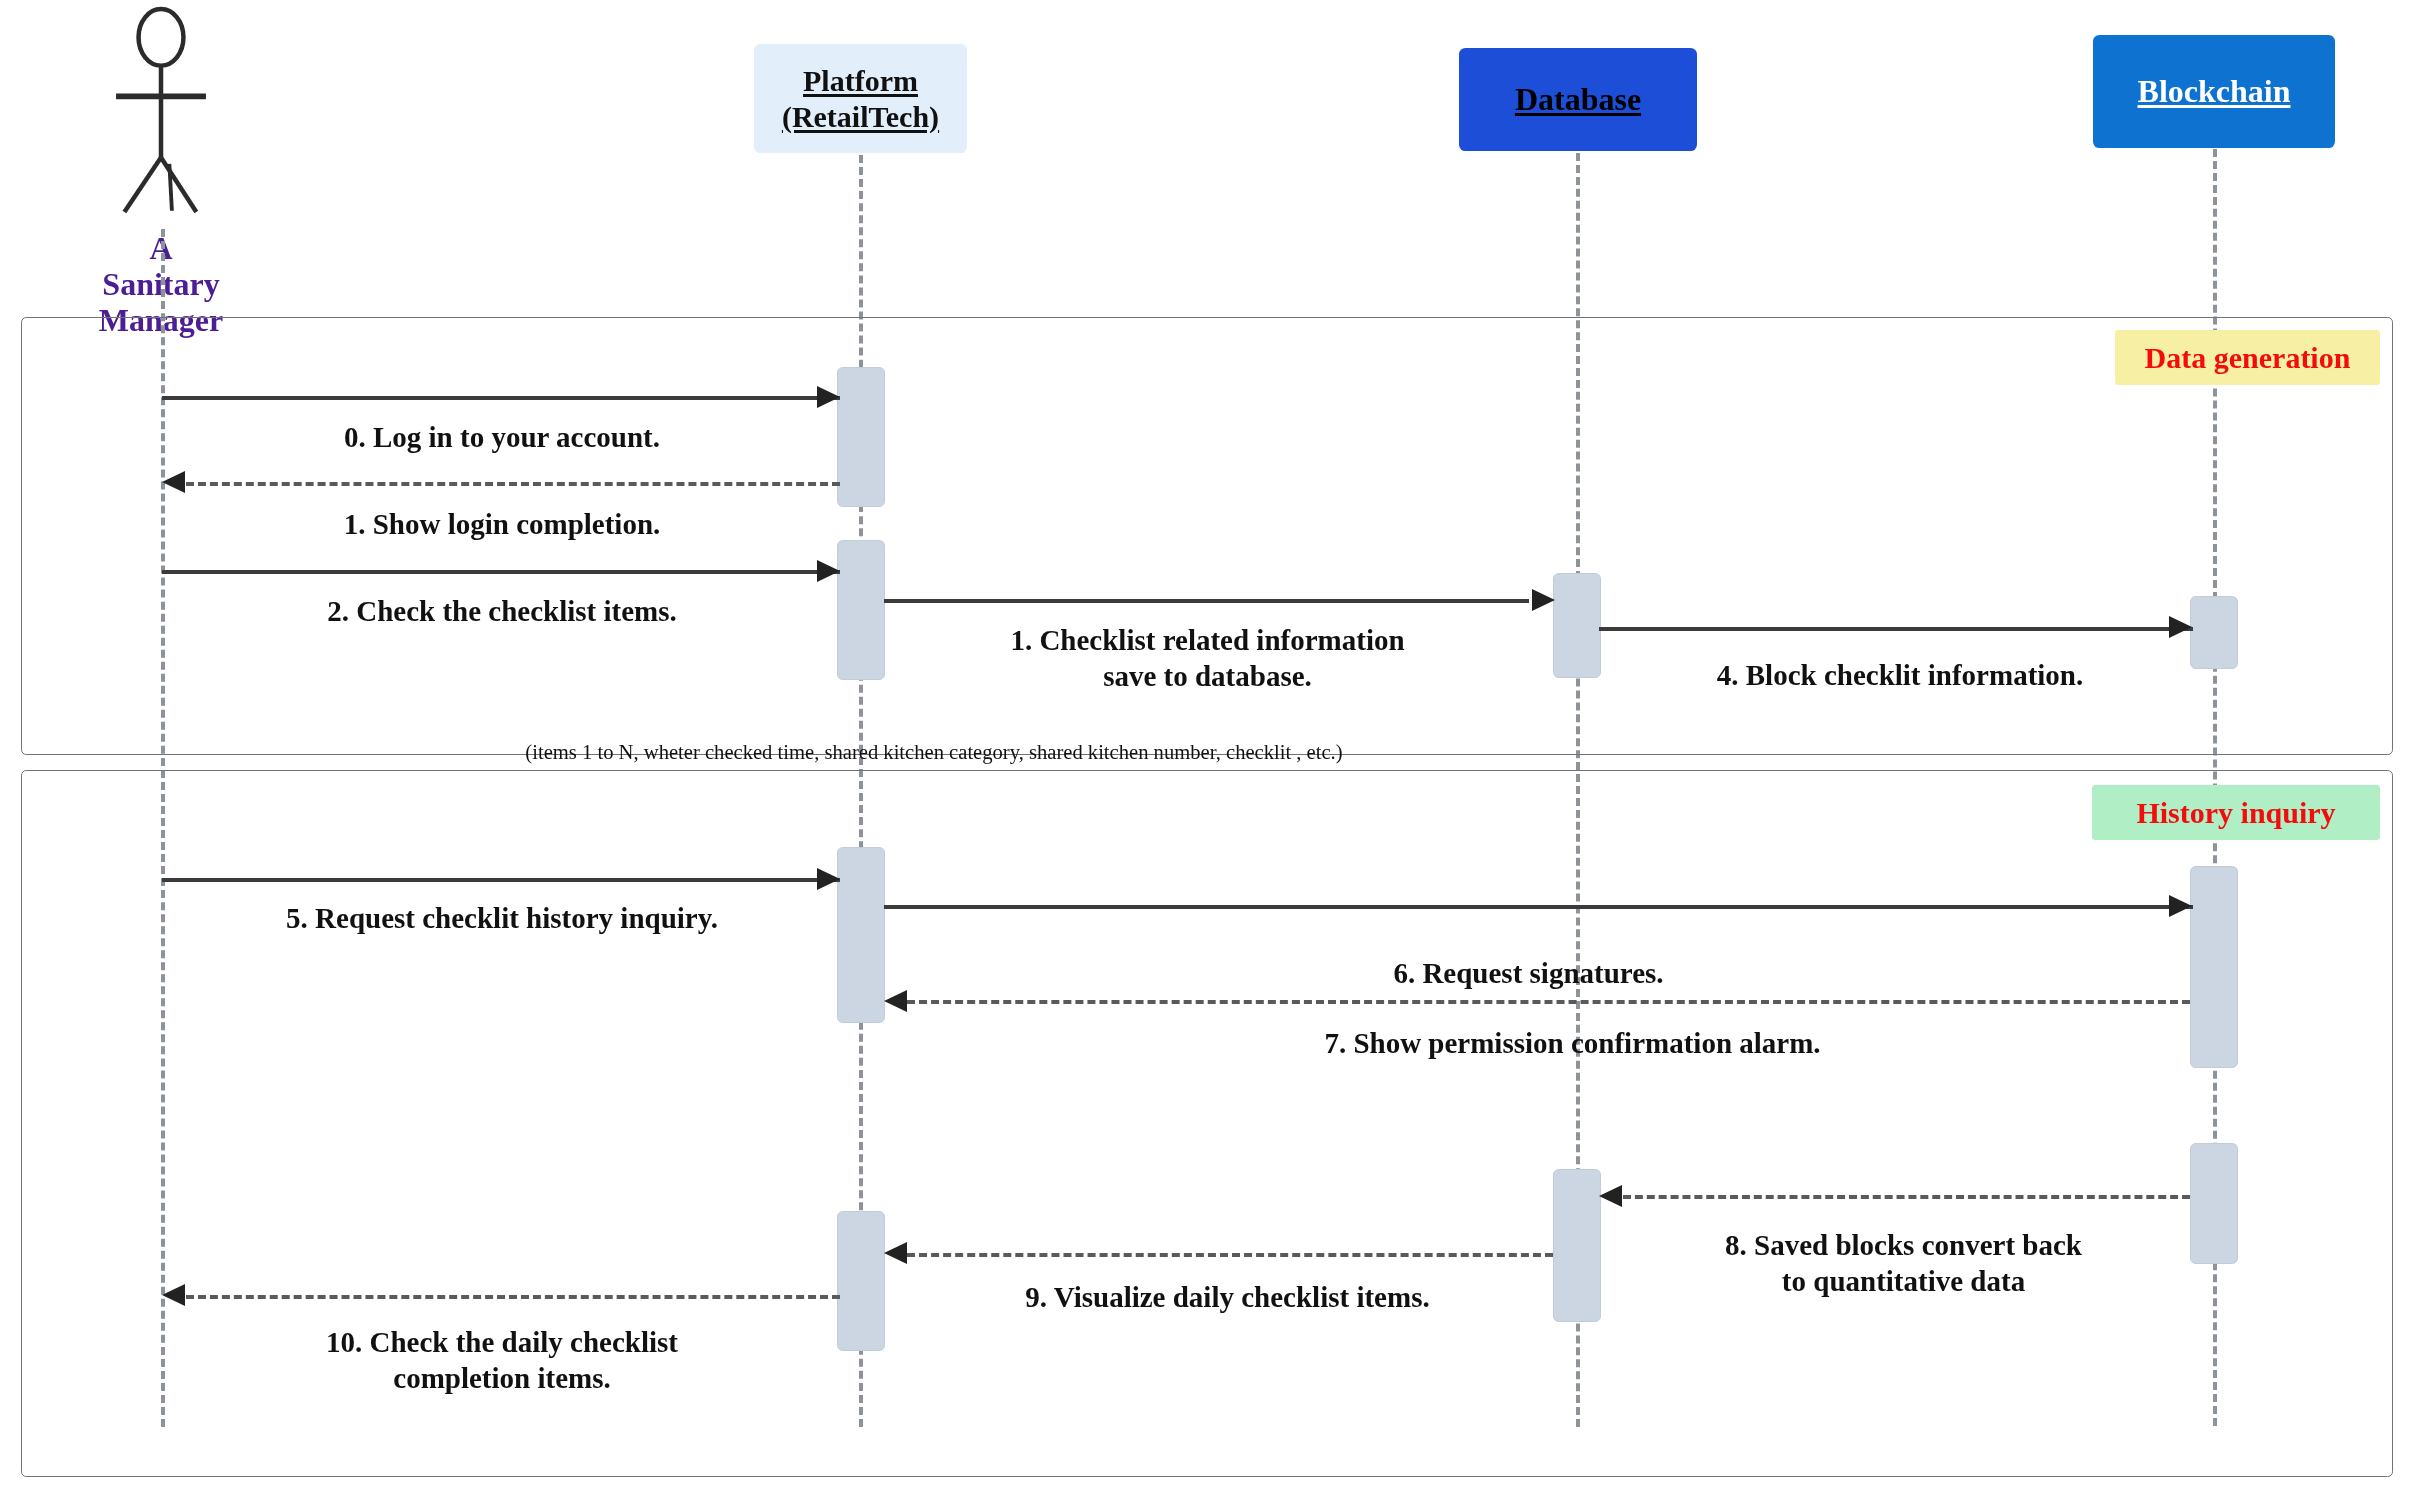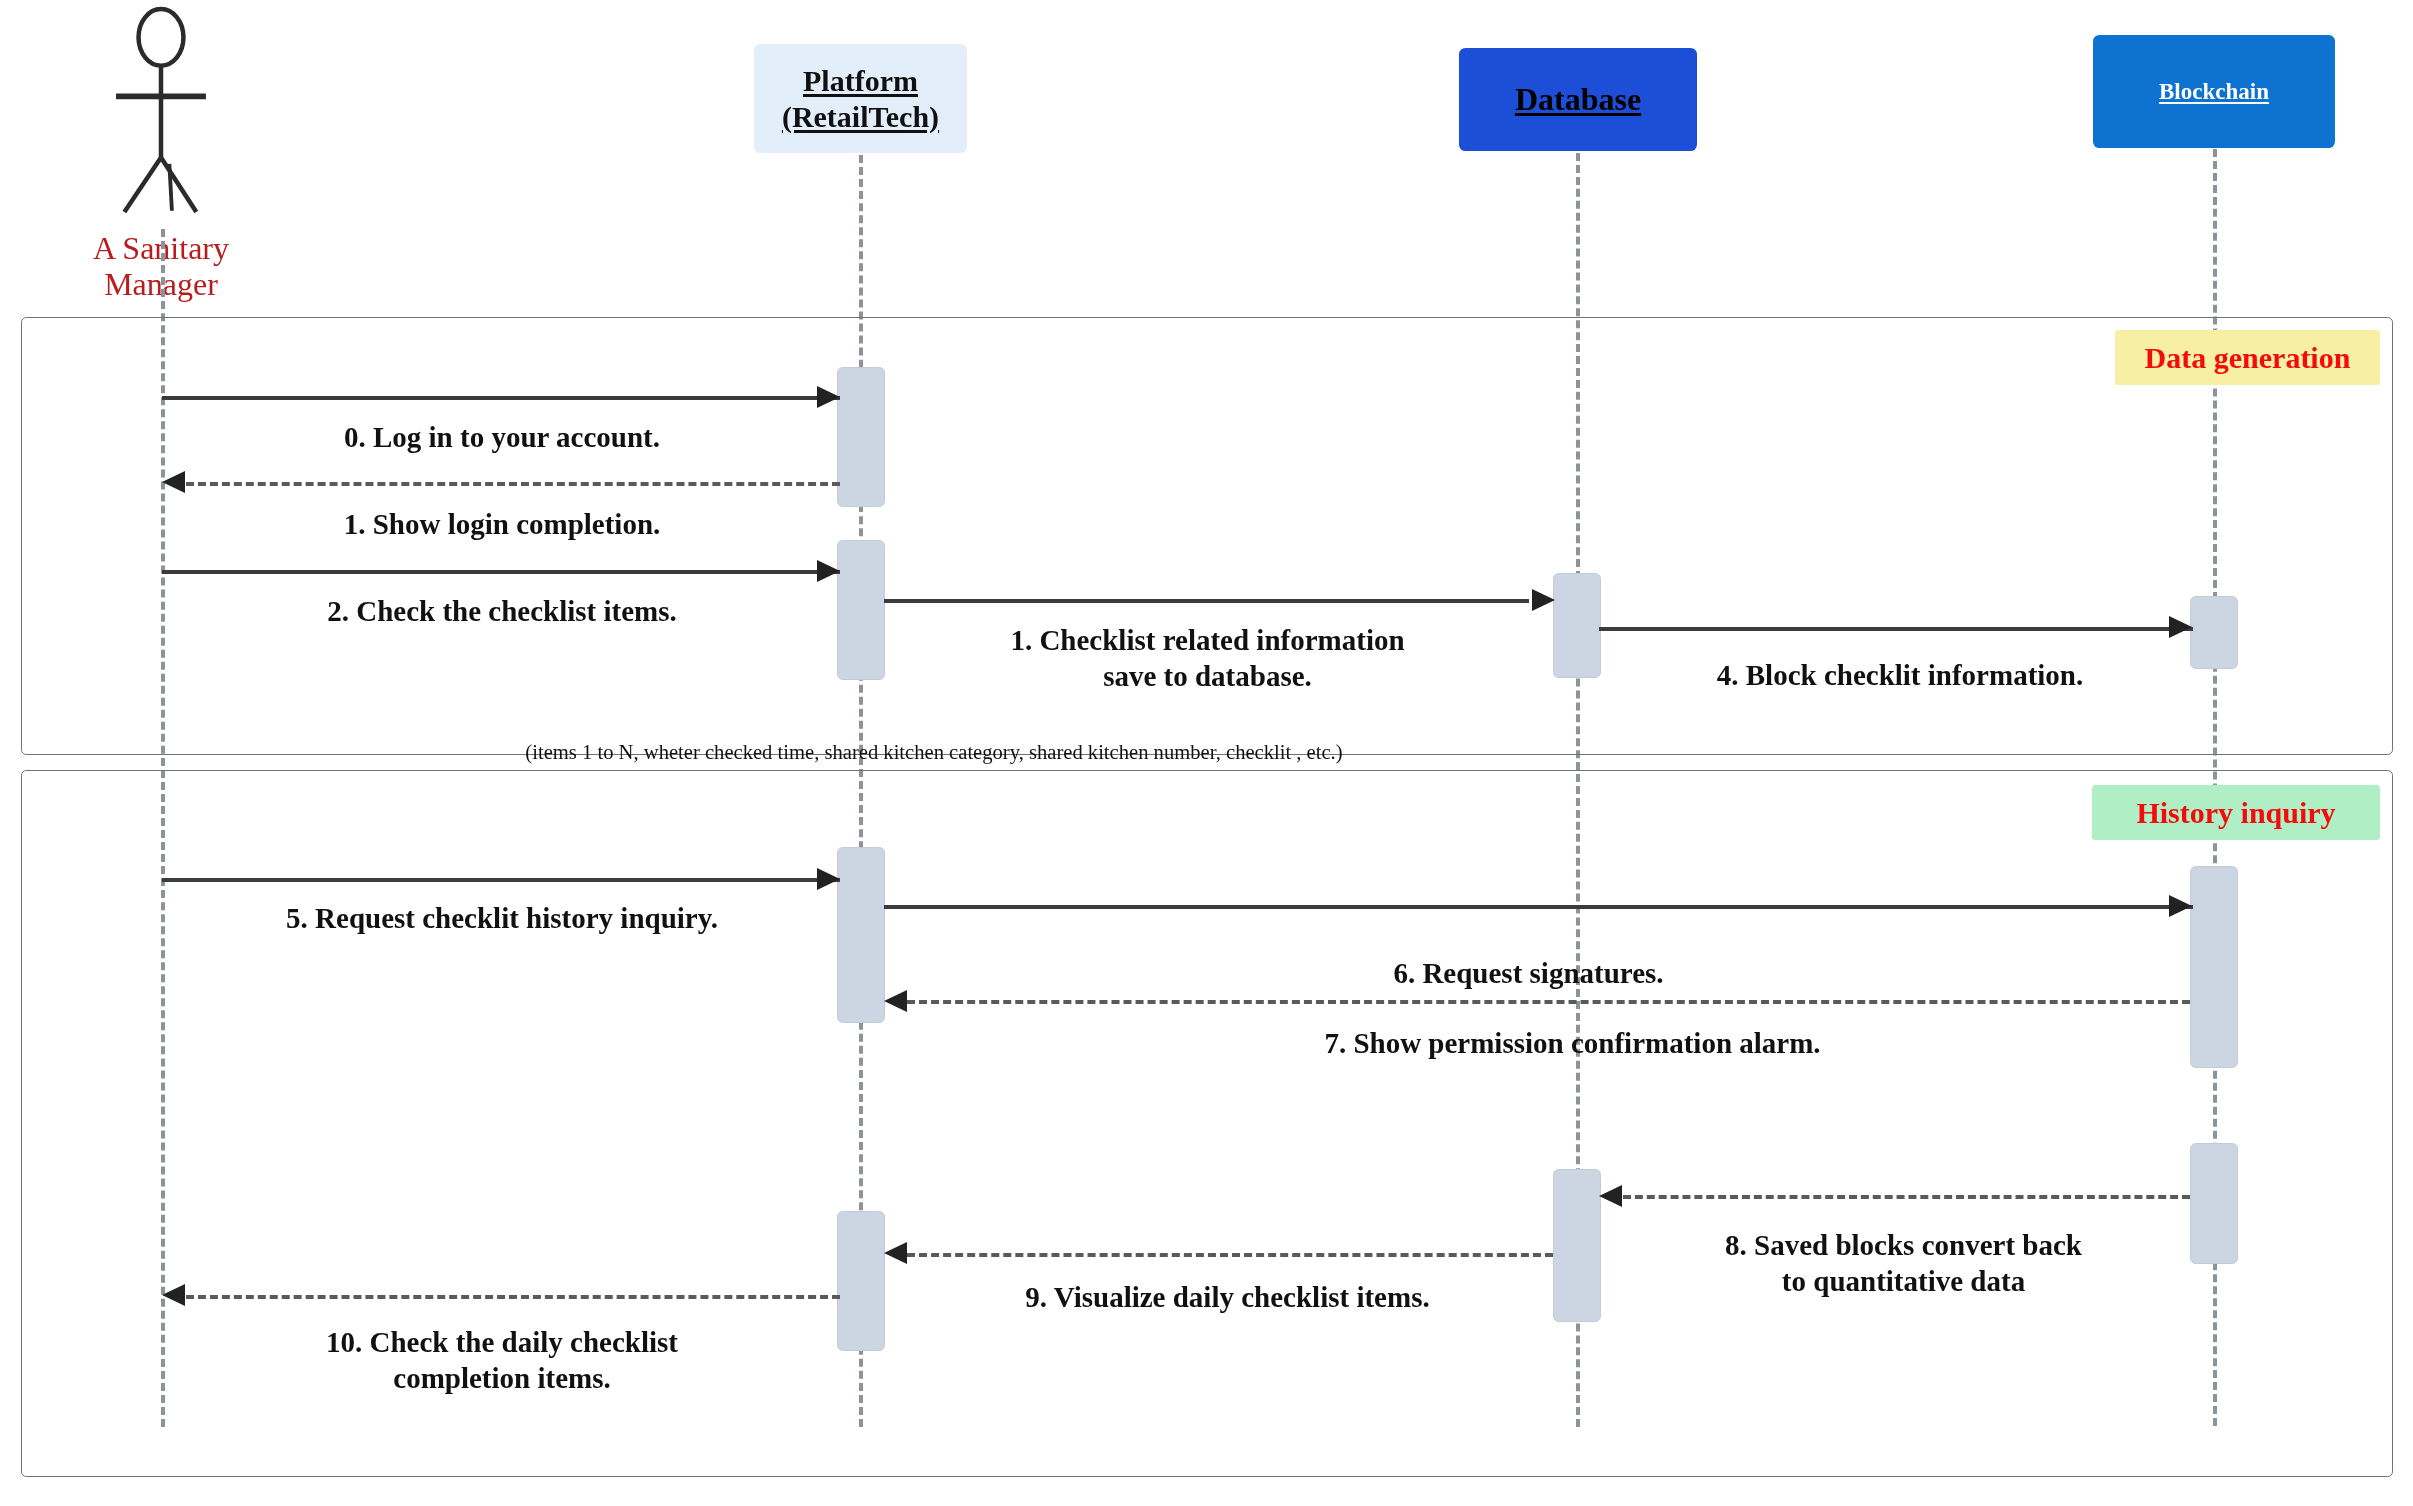--- a/index.html
+++ b/index.html
@@ -2,32 +2,32 @@
 <html style="font-size:10.3px"><head>
 <meta charset="utf-8">
 <style>
   html,body{margin:0;padding:0;background:#ffffff;}
   body{width:2413px;height:1507px;font-family:"Liberation Serif",serif;}
   #stage{position:relative;width:2413px;height:1507px;overflow:hidden;background:#fff;}
 
   
   .actor-wrap{position:absolute;left:90px;top:6.4px;width:142px;text-align:center;}
   .actor-svg{display:block;margin:0 auto;}
-  .actor-label{margin-top:11.6px;font-size:32px;font-weight:normal;line-height:1.12;color:#b91c1c;}
+  .actor-label{margin-top:11.6px;font-size:32px;font-weight:bold;line-height:1.12;color:#4c1d95;}
 
   
   .pbox{position:absolute;border-radius:6.4px;display:flex;align-items:center;justify-content:center;
         text-align:center;box-sizing:border-box;}
   .pbox .ptext{font-weight:bold;line-height:1.18;text-decoration:underline;text-underline-offset:2.6px;}
   #pbox-platform{left:754px;top:44px;width:213px;height:109px;background:#e2eefa;}
   #pbox-platform .ptext{font-size:30px;color:#111;}
   #pbox-database{left:1459px;top:48px;width:238px;height:103px;background:#1d4ed8;}
   #pbox-database .ptext{font-size:32px;color:#000;}
   #pbox-blockchain{left:2093px;top:35px;width:242px;height:113px;background:#0d72d0;}
-  #pbox-blockchain .ptext{font-size:23px;color:#ffffff;}
+  #pbox-blockchain .ptext{font-size:32px;color:#ffffff;}
 
   
   .lifeline{position:absolute;width:0;border-left:4.5px dashed #8d9399;}
 
   
   .activation{position:absolute;background:#ccd6e2;border:0.6px solid #c2ccd8;border-radius:5.8px;}
 
   
   .frame{position:absolute;box-sizing:border-box;border:1.9px solid #6f7479;border-radius:5.2px;background:transparent;}
   .frame-tag{position:absolute;box-sizing:border-box;display:flex;align-items:center;justify-content:center;

